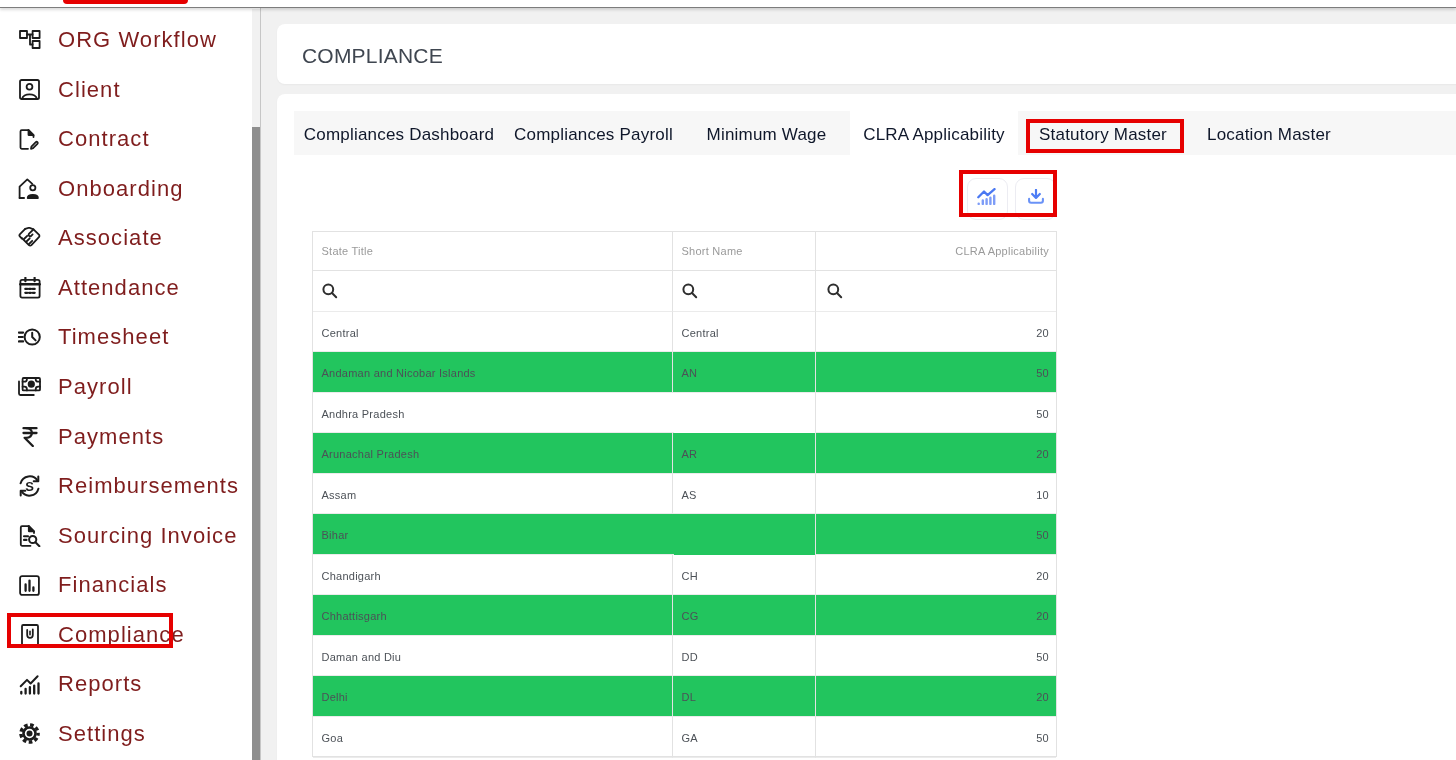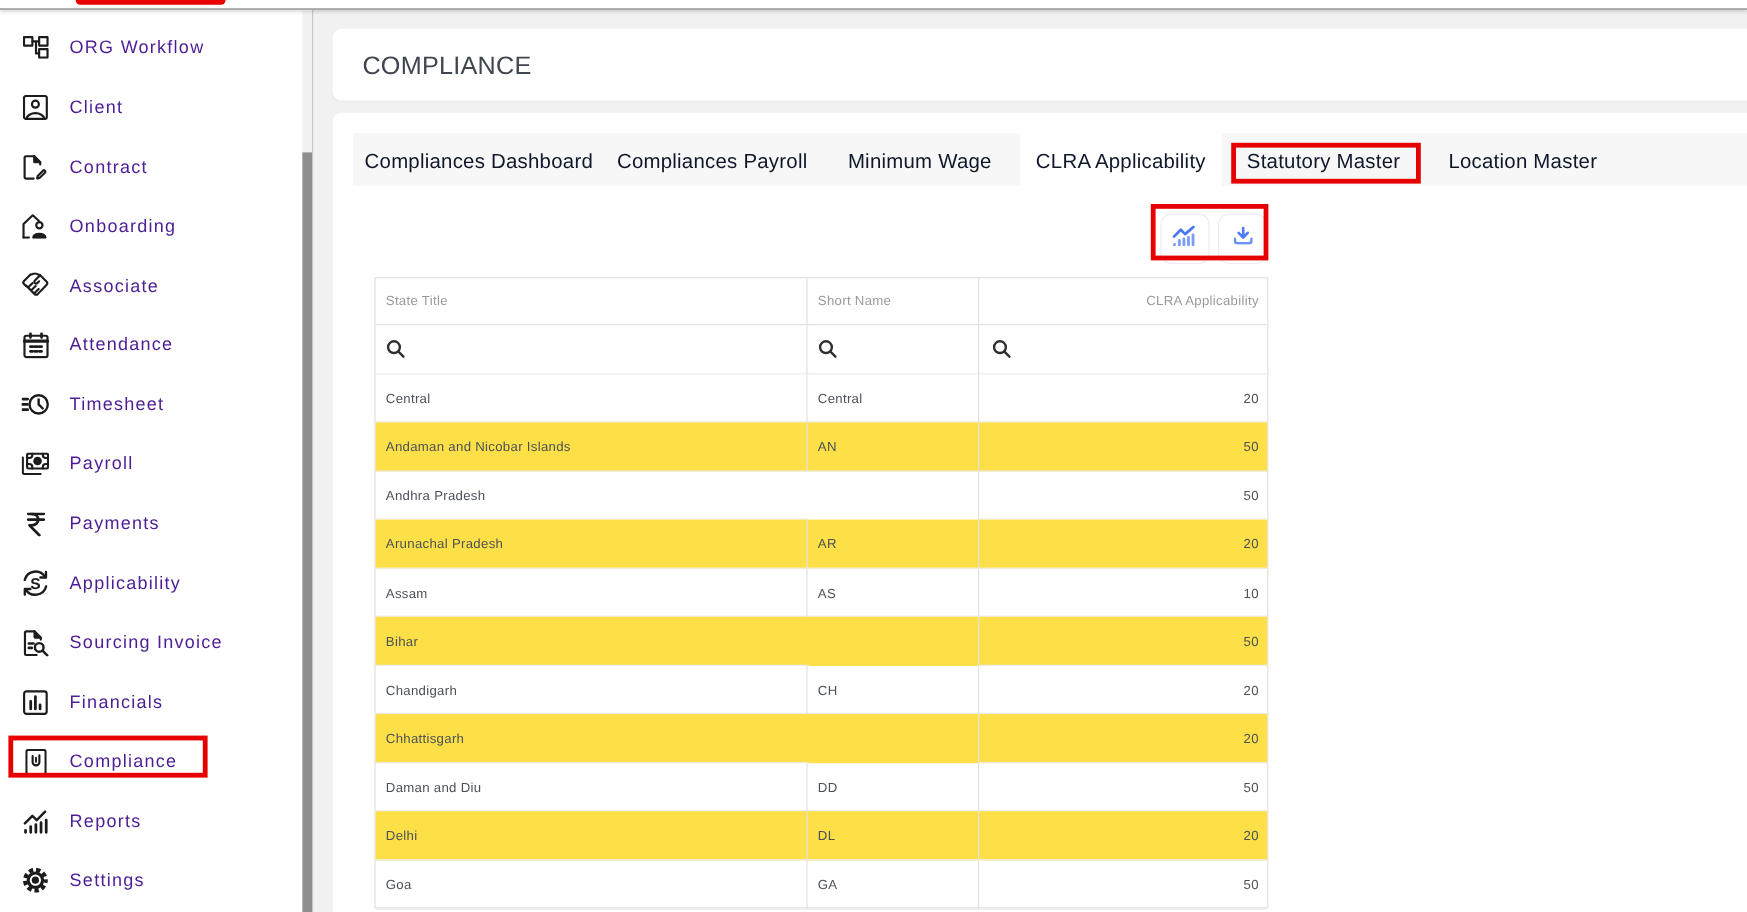--- a/index.html
+++ b/index.html
@@ -19,21 +19,21 @@
 
   
   #sidebar { left:0; top:8px; width:251.5px; height:752px; background:#fff; }
   #sbtrack { left:251.5px; top:9px; width:8px; height:751px; background:#f1f1f1; }
   #sbthumb { left:251.5px; top:127px; width:8px; height:633px; background:#8e8e8e; }
   #sbborder { left:259.5px; top:8px; width:1.2px; height:752px; background:#c6c6c6; }
 
   .mi { position:absolute; left:0; width:250px; height:49.6px; display:flex; align-items:center; }
   .mi .ic { position:absolute; left:17.5px; width:24px; height:24px; display:flex;
     align-items:center; justify-content:center; }
-  .mi .lb { position:absolute; left:58px; font-size:15px; letter-spacing:1.05px; color:#4c1d95; }
+  .mi .lb { position:absolute; left:58px; font-size:22px; letter-spacing:1.05px; color:#7f1d1d; }
   #sb-redbox { left:7px; top:612.5px; width:166px; height:35.5px; border:4px solid #e60000; z-index:7; }
 
   
   #card1 { left:277px; top:24px; width:1200px; height:60px; background:#fff; border-radius:8px;
     box-shadow:0 1px 2px rgba(0,0,0,.04); }
   #card1 .ttl { position:absolute; left:25px; top:20px; font-size:21px; color:#3f4650; letter-spacing:.2px; }
   #card2 { left:277px; top:94px; width:1200px; height:700px; background:#fff; border-radius:8px;
     box-shadow:0 1px 2px rgba(0,0,0,.04); }
 
   
@@ -52,21 +52,21 @@
   #tbl { left:312px; top:230.5px; width:744.5px; height:526.5px; border:1px solid #e2e2e2; background:#fff; }
   .trow { position:absolute; left:0; width:742.5px; }
   .c1 { position:absolute; left:0; top:0; height:100%; width:360.5px; }
   .c2 { position:absolute; left:359px; top:0; height:100%; width:143px; border-left:1px solid #e2e2e2; }
   .c3 { position:absolute; left:502px; top:0; height:100%; width:240.5px; border-left:1px solid #e2e2e2; }
   .cell { display:flex; align-items:center; font-size:11px; letter-spacing:.25px; color:#4c5157; }
   .cell.pad { padding-left:8.5px; }
   .cell.num { justify-content:flex-end; padding-right:6.5px; }
   .data .cell { padding-top:2.5px; }
   .hdr .cell { color:#9a9a9a; }
-  .grey { background:#fde047; }
+  .grey { background:#22c55e; }
   .bb { border-bottom:1px solid #ebebeb; }
 </style>
 </head>
 <body>
 <div id="stage">
   <div class="abs" id="mainbg"></div>
   <div class="abs" id="sidebar"></div>
   <div class="abs" id="sbtrack"></div>
   <div class="abs" id="sbthumb"></div>
   <div class="abs" id="sbborder"></div>
@@ -172,21 +172,21 @@
       <div class="mi" style="top:461.33px">
         <div class="ic">
           <svg width="23" height="22" viewBox="0 0 23 22" stroke="#1c1c1c" stroke-width="1.8" fill="none" stroke-linecap="round" stroke-linejoin="round">
             <path d="M2.6 8.3a9.3 9.3 0 0 1 17-2.4" stroke-width="2"></path>
             <path d="M20.3 1.6v4.6h-4.6" stroke-width="2"></path>
             <path d="M20.4 13.7a9.3 9.3 0 0 1-17 2.4" stroke-width="2"></path>
             <path d="M2.7 20.4v-4.6h4.6" stroke-width="2"></path>
             <text x="11.5" y="15.6" font-size="13" font-weight="bold" font-family="Liberation Sans" fill="#1c1c1c" stroke="none" text-anchor="middle">S</text>
           </svg>
         </div>
-        <div class="lb">Applicability</div>
+        <div class="lb">Reimbursements</div>
       </div>
       <div class="mi" style="top:510.9px">
         <div class="ic">
           <svg width="22" height="22" viewBox="0 0 22 22" stroke="#1c1c1c" stroke-width="1.8" fill="none" stroke-linecap="round" stroke-linejoin="round">
             <path d="M9.8 1.2H3c-.7 0-1.2.5-1.2 1.2v17.2c0 .7.5 1.2 1.2 1.2h8.5"></path>
             <path d="M9.8 1.2l5.2 5.2v1.6"></path>
             <path d="M9.8 1.2v4.7c0 .3.2.5.5.5h4.7z" fill="#1c1c1c"></path>
             <path d="M5 11.3h4M5 14.9h2.5" stroke-width="2.1"></path>
             <circle cx="13.7" cy="14.5" r="3.6" stroke-width="2"></circle>
             <path d="M16.4 17.2l4 4" stroke-width="2"></path>
@@ -319,20 +319,21 @@
         <div class="c1 cell pad bb">Bihar</div>
         <div class="c3 cell num bb">50</div>
       </div>
       <div class="trow data" style="top:323.3px;height:40.55px;">
         <div class="c1 cell pad bb">Chandigarh</div>
         <div class="c2 cell pad bb">CH</div>
         <div class="c3 cell num bb">20</div>
       </div>
       <div class="trow data grey" style="top:363.85px;height:40.55px;">
         <div class="c1 cell pad bb">Chhattisgarh</div>
+        <div class="c2 cell pad bb">CG</div>
         <div class="c3 cell num bb">20</div>
       </div>
       <div class="trow data" style="top:404.40000000000003px;height:40.55px;">
         <div class="c1 cell pad bb">Daman and Diu</div>
         <div class="c2 cell pad bb">DD</div>
         <div class="c3 cell num bb">50</div>
       </div>
       <div class="trow data grey" style="top:444.95000000000005px;height:40.55px;">
         <div class="c1 cell pad bb">Delhi</div>
         <div class="c2 cell pad bb">DL</div>

